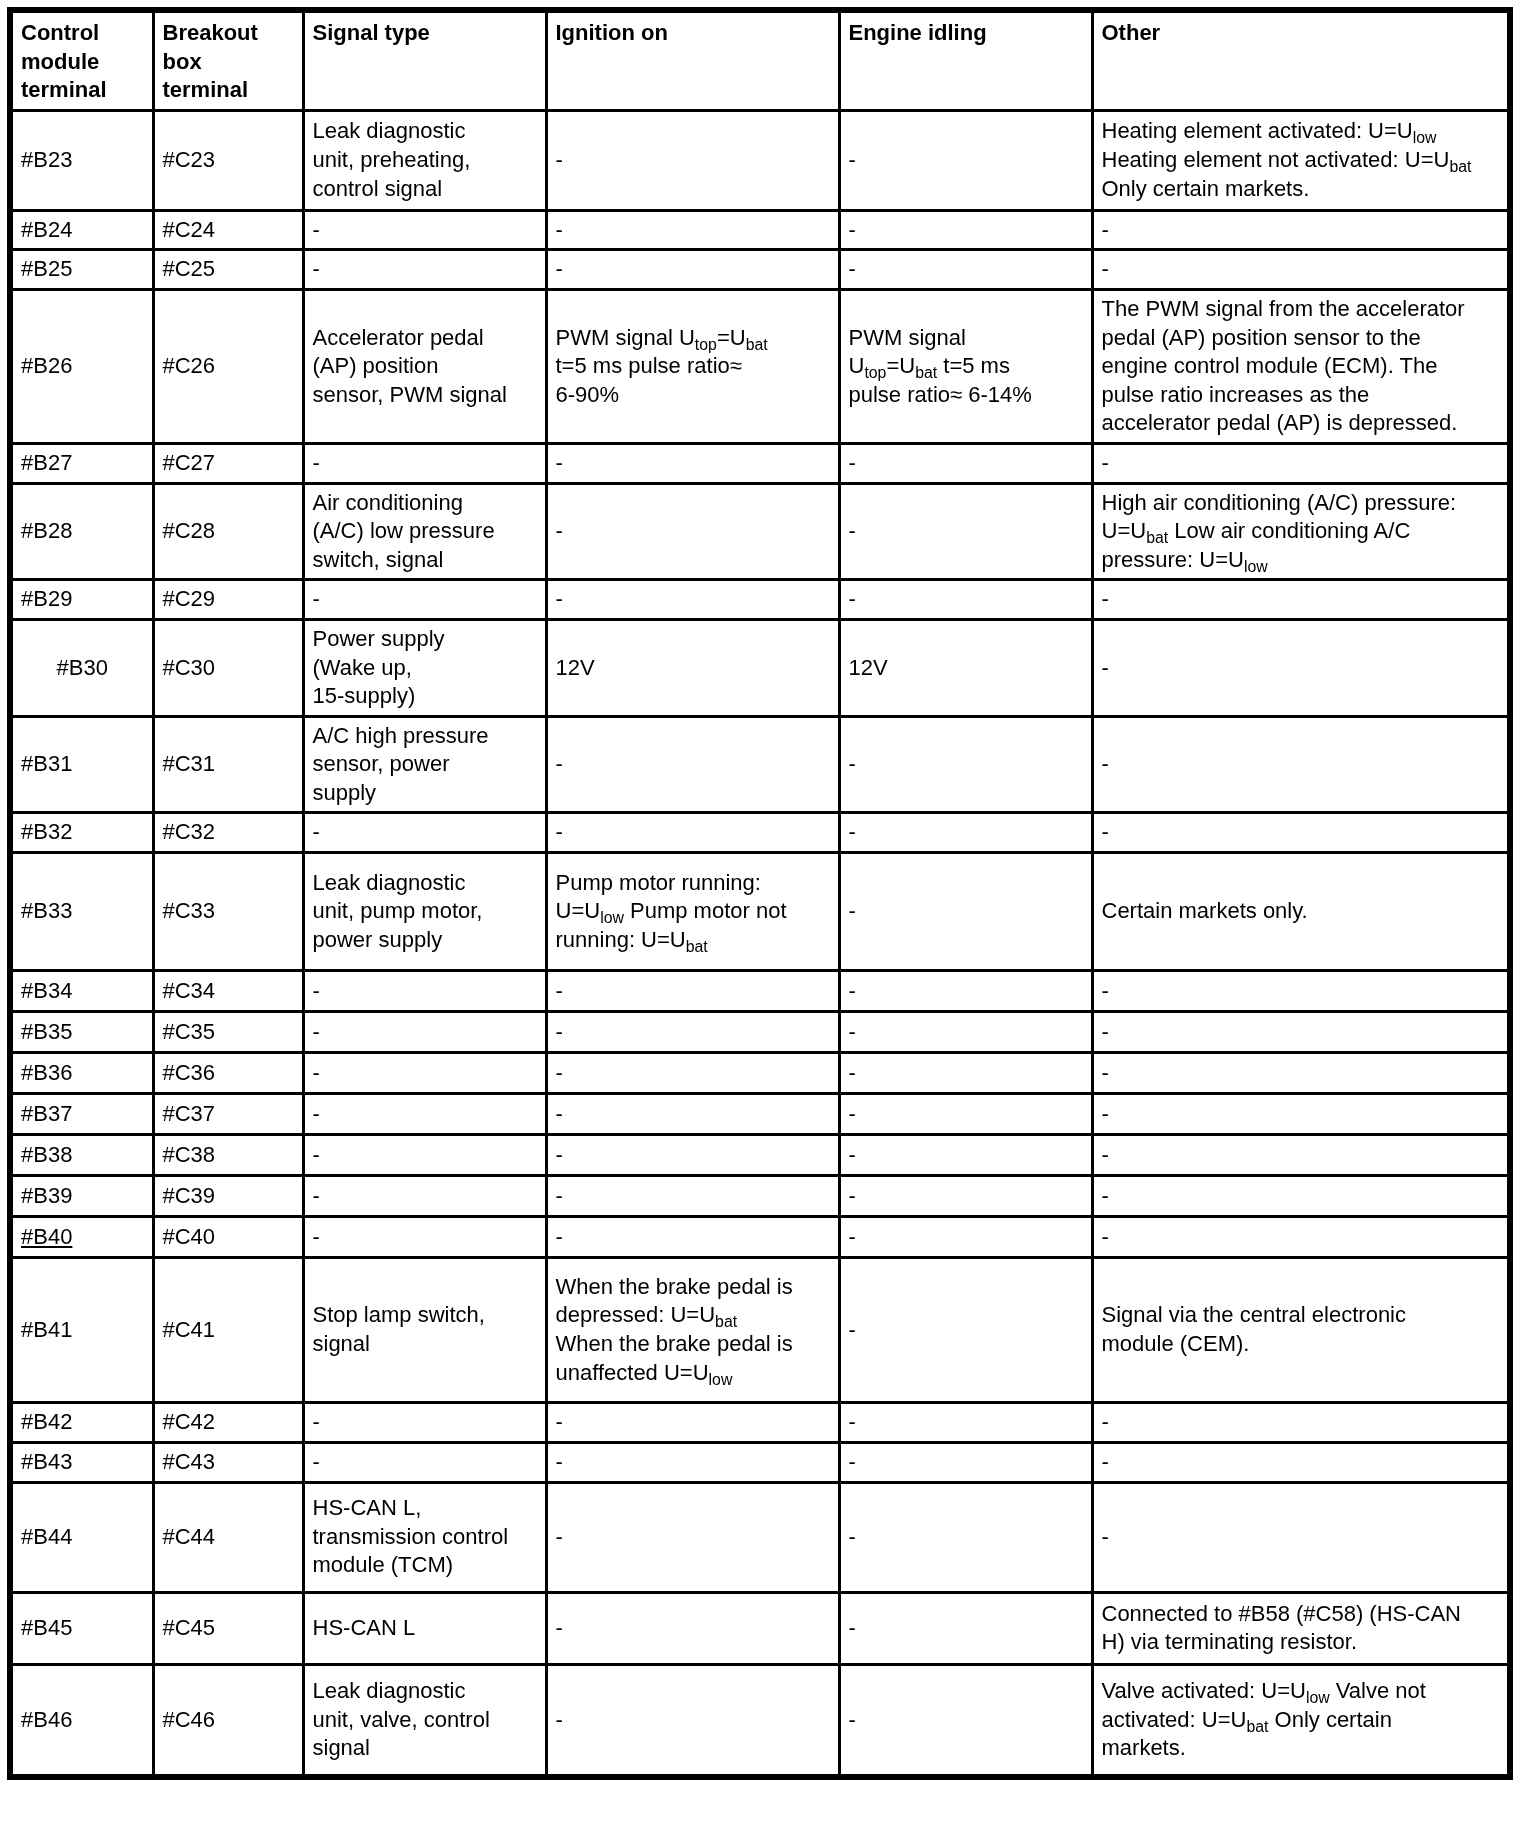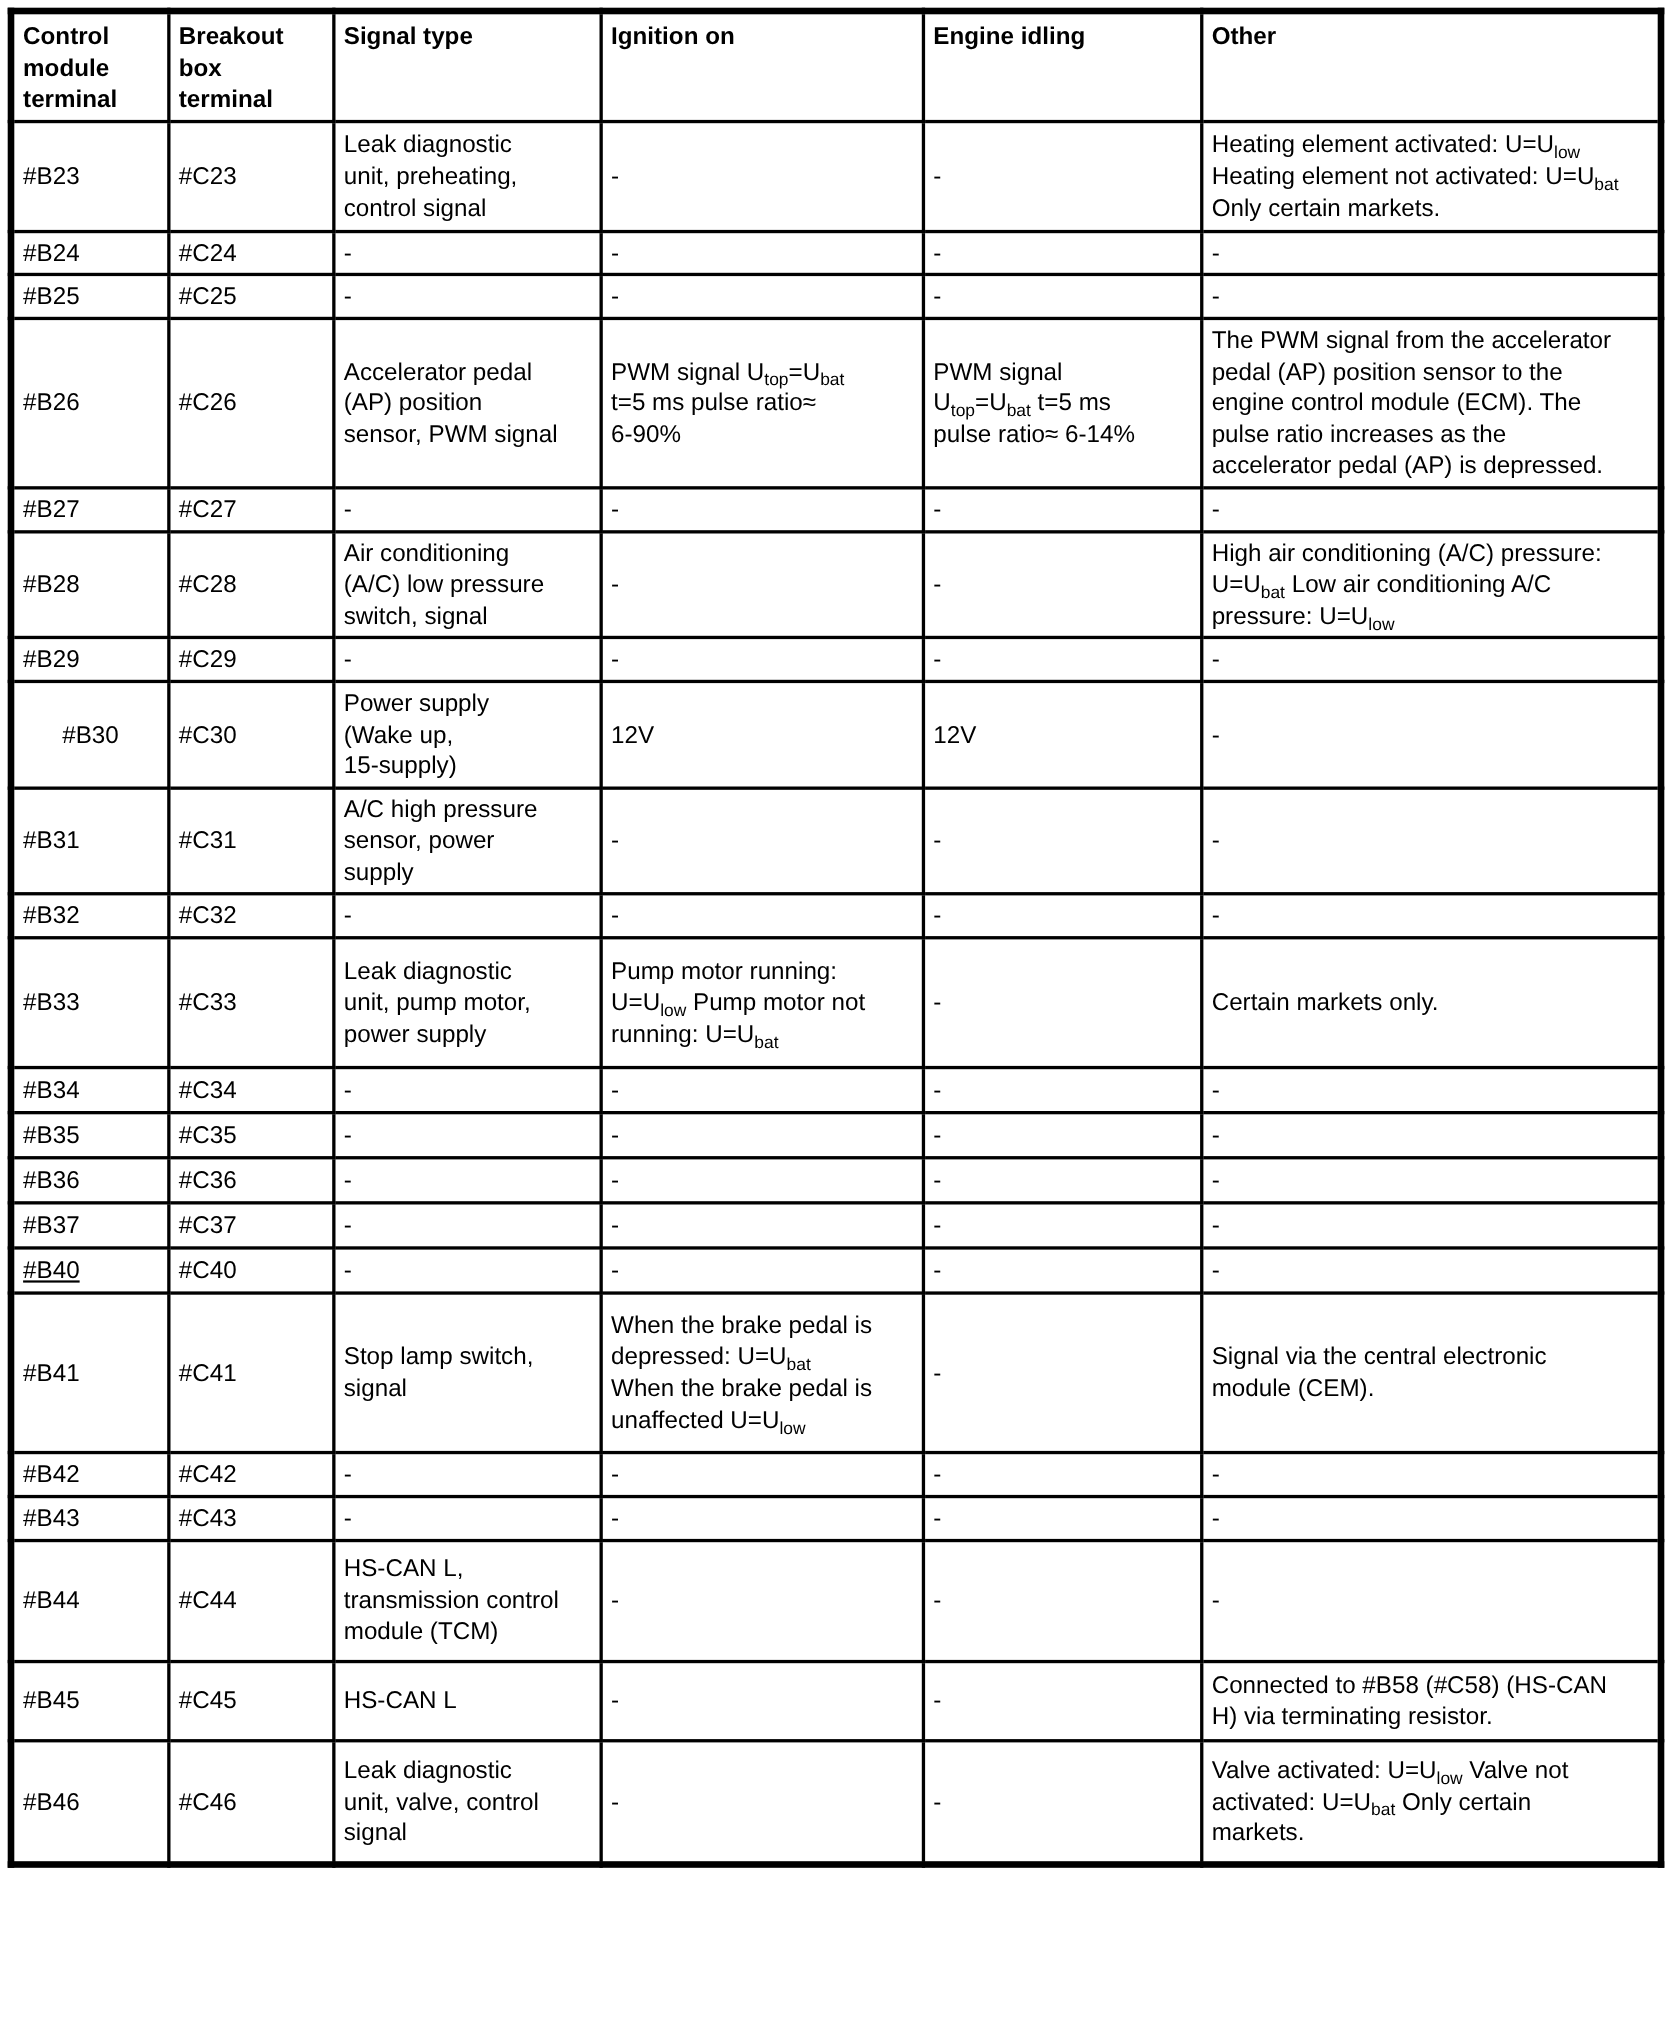--- a/index.html
+++ b/index.html
@@ -193,20 +193,36 @@
         </tr>
         <tr>
           <td style="height: 41px;">#B37</td>
           <td>#C37</td>
           <td>-</td>
           <td>-</td>
           <td>-</td>
           <td>-</td>
         </tr>
         <tr>
+          <td style="height: 41px;">#B38</td>
+          <td>#C38</td>
+          <td>-</td>
+          <td>-</td>
+          <td>-</td>
+          <td>-</td>
+        </tr>
+        <tr>
+          <td style="height: 41px;">#B39</td>
+          <td>#C39</td>
+          <td>-</td>
+          <td>-</td>
+          <td>-</td>
+          <td>-</td>
+        </tr>
+        <tr>
           <td style="height: 41px; text-decoration: underline;">#B40</td>
           <td>#C40</td>
           <td>-</td>
           <td>-</td>
           <td>-</td>
           <td>-</td>
         </tr>
         <tr>
           <td style="height: 145px;">#B41</td>
           <td>#C41</td>

